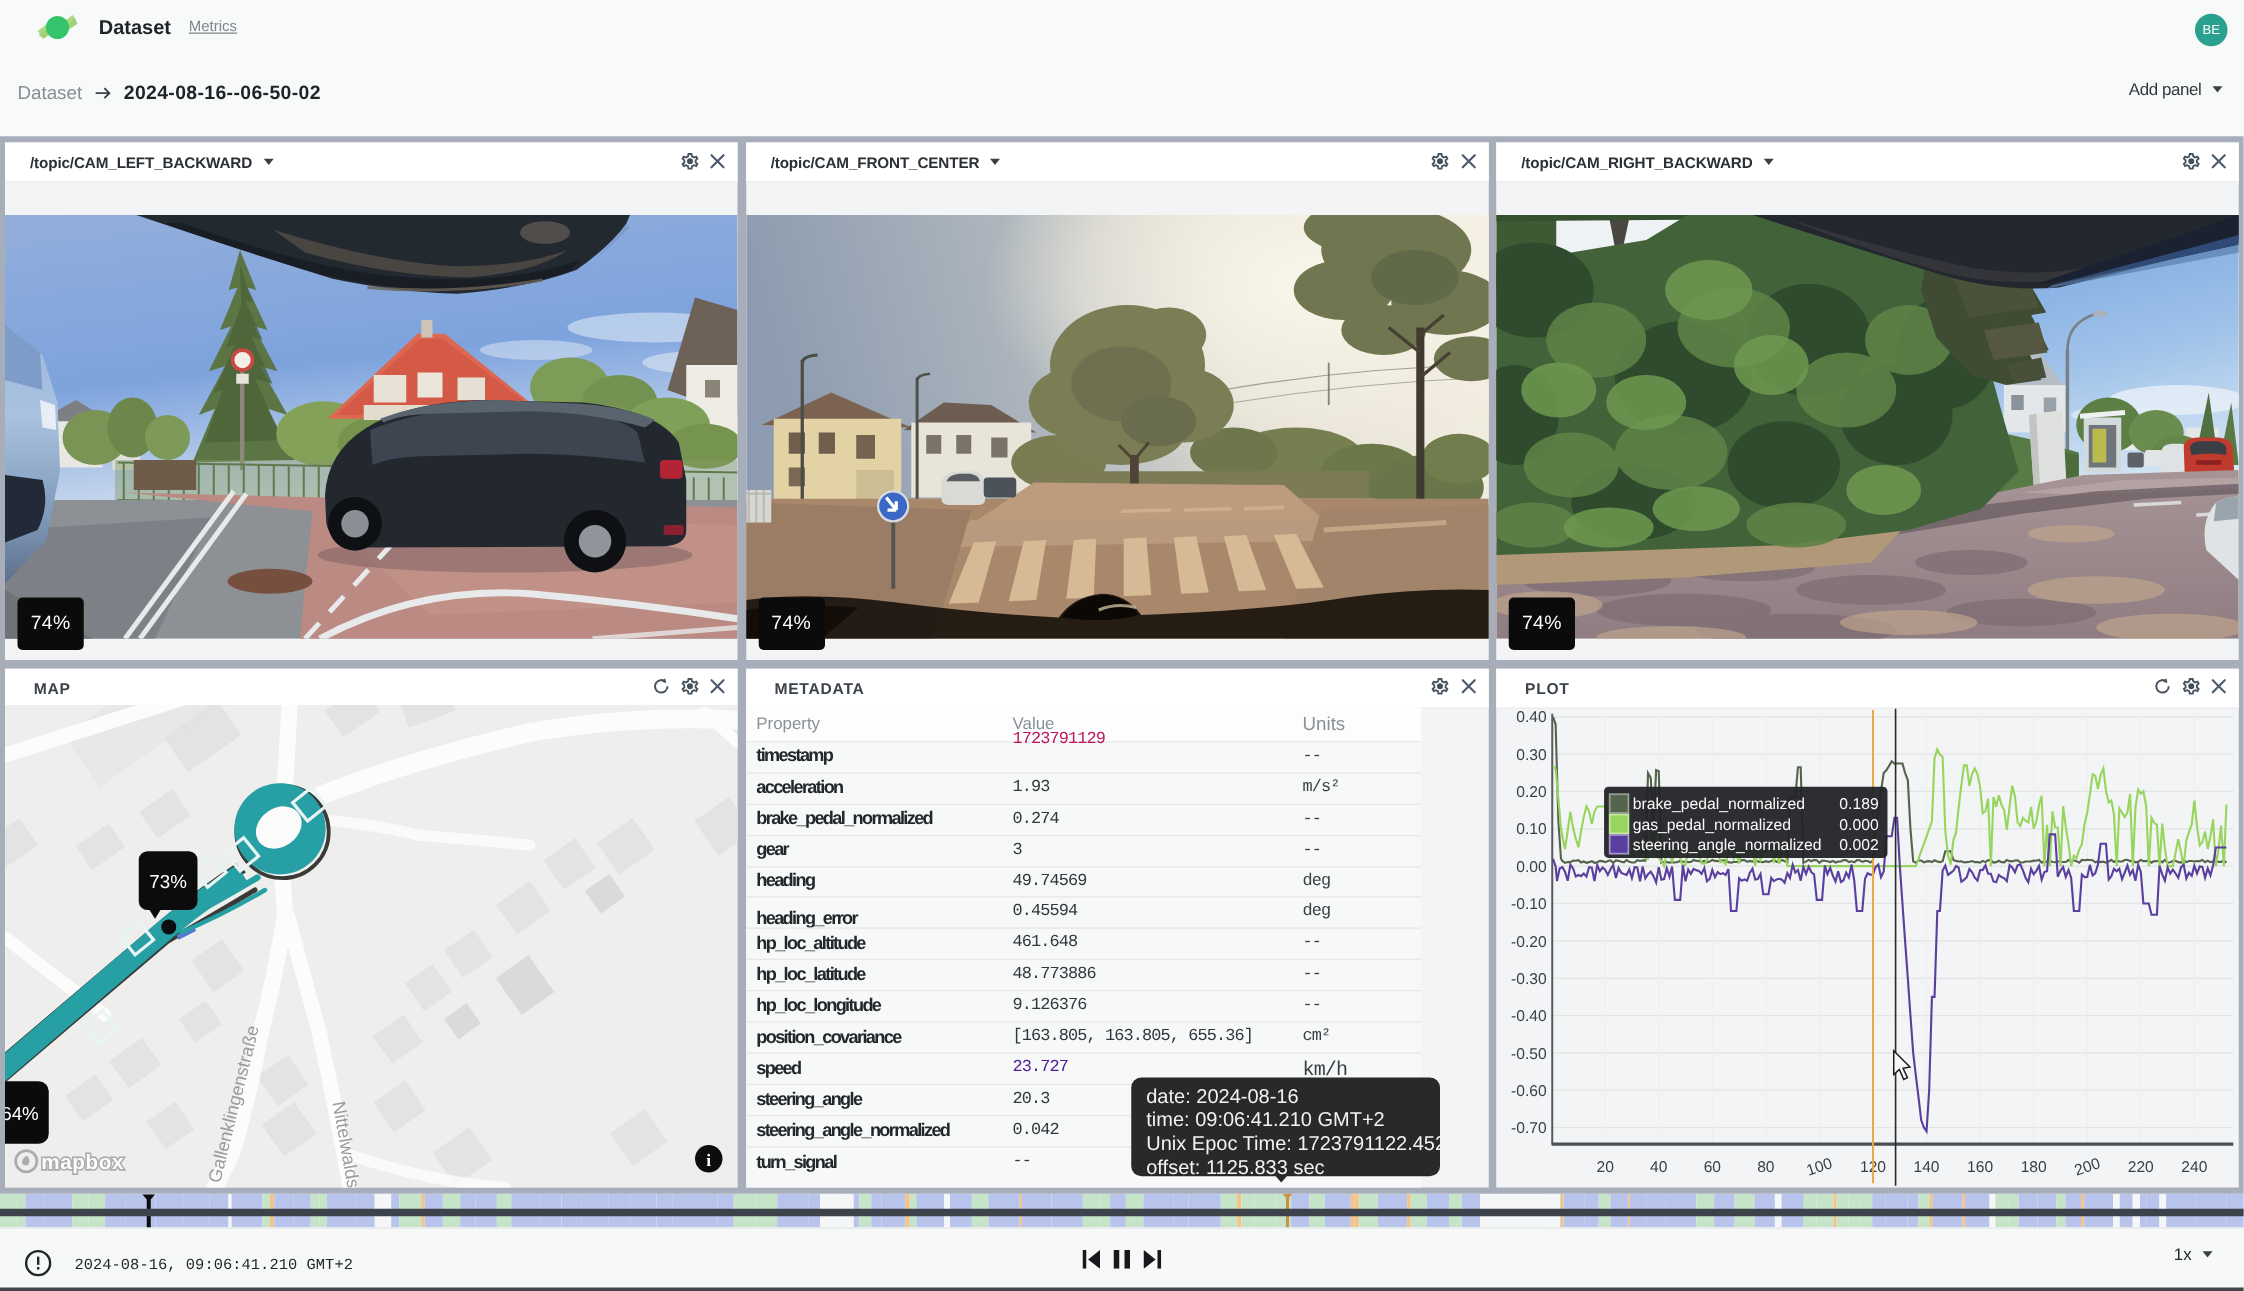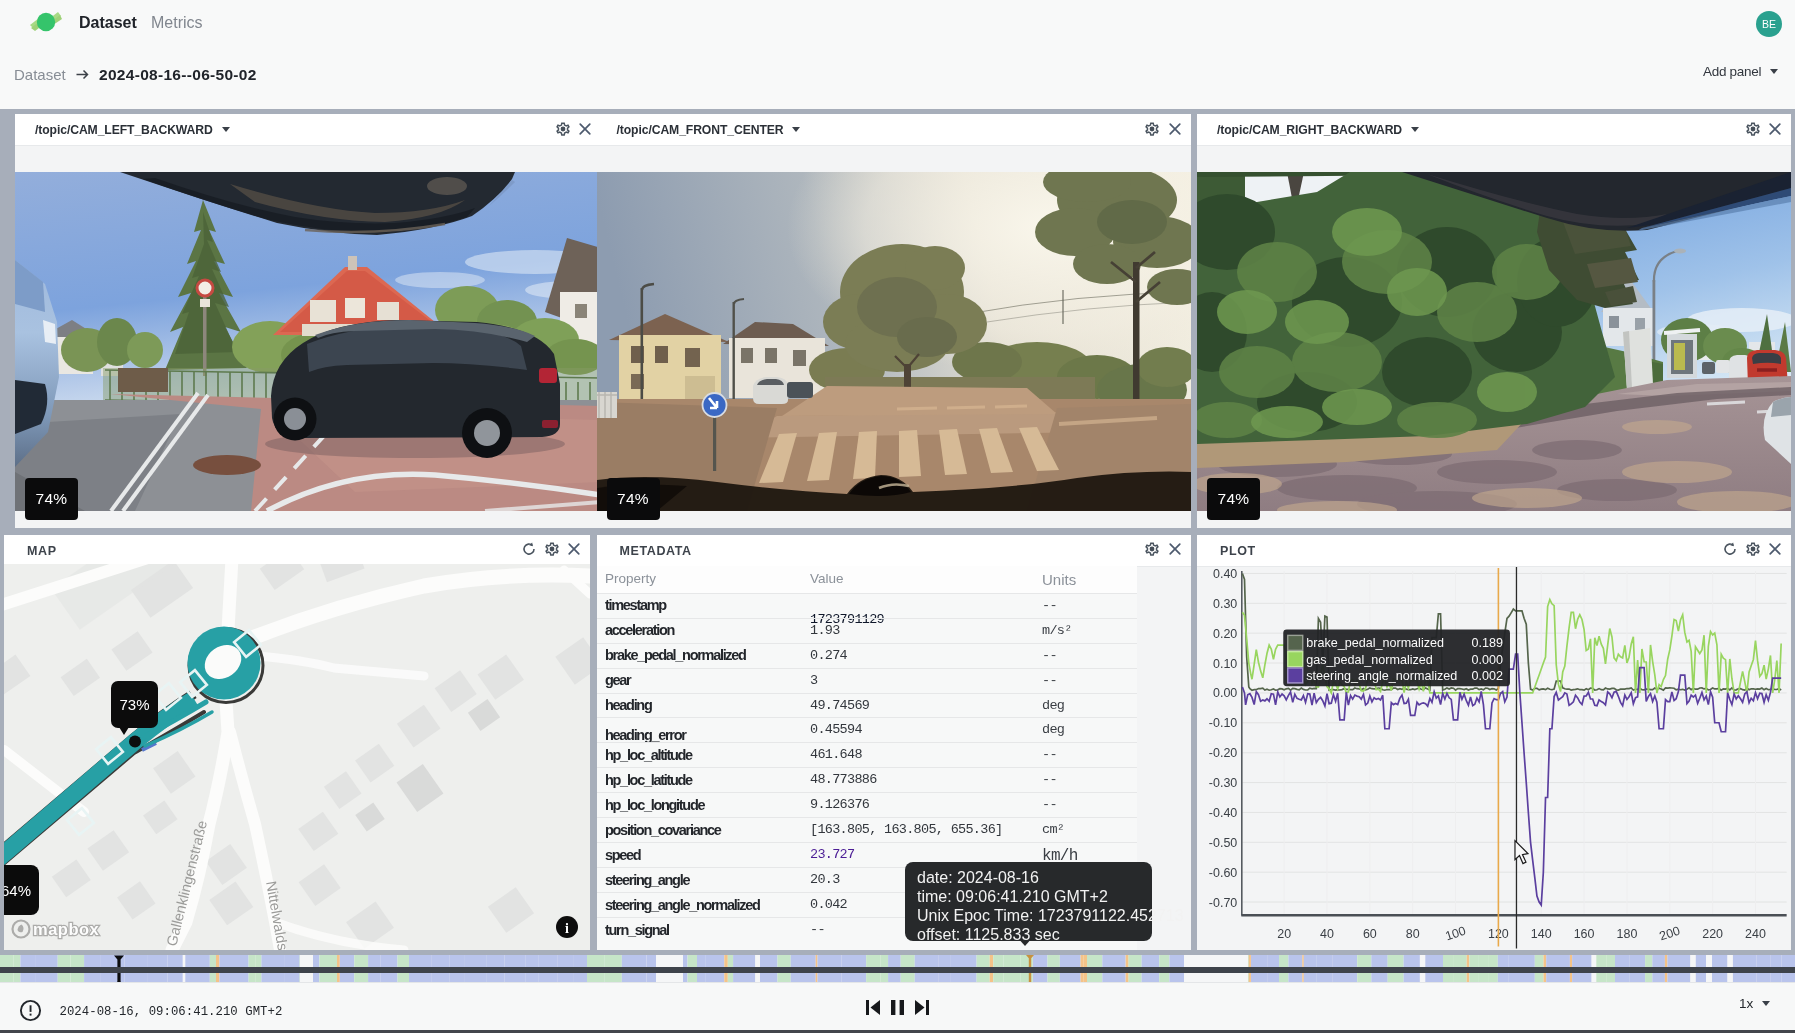--- a/index.html
+++ b/index.html
@@ -22,32 +22,32 @@
 <div id="stage">
   <div class="abs" id="topbar">
     <svg class="abs" style="left:30px;top:12px" width="32" height="20" viewBox="0 0 32 20">
       <path d="M0 13 L9 6 L12 10 L4 17 Z" fill="#a8da85"></path>
       <path d="M1 16 L10 9 L13 13 L5 19 Z" fill="#9ed178"></path>
       <path d="M19 7 L28 0 L31 4 L22 11 Z" fill="#a8da85"></path>
       <path d="M21 10 L30 3 L32 7 L23 13 Z" fill="#9ed178"></path>
       <circle cx="16" cy="10" r="9.2" fill="#35c46b"></circle>
     </svg>
     <div class="abs" style="left:79px;top:14px;font-size:16px;font-weight:700;color:#20242a;">Dataset</div>
-    <div class="abs" style="left:151px;top:14px;font-size:16px;color:#80868e;">Metrics</div>
+    <div class="abs" style="left:151px;top:14px;font-size:12px;color:#80868e;text-decoration:underline;">Metrics</div>
     <div class="abs" style="left:1756px;top:11px;width:26px;height:26px;border-radius:50%;background:#2aa18f;color:#fff;font-size:10.5px;display:flex;align-items:center;justify-content:center;">BE</div>
     <div class="abs" style="left:14px;top:66px;font-size:15px;color:#878d95;">Dataset</div>
     <svg class="abs" style="left:76px;top:69px" width="13" height="11" viewBox="0 0 13 11">
         <path d="M0.5 5.5 H11.5 M7.5 1.5 L11.5 5.5 L7.5 9.5" stroke="#3c4148" stroke-width="1.5" fill="none"></path>
       </svg>
     <div class="abs" style="left:99px;top:65.5px;font-size:15.5px;font-weight:600;color:#20242a;letter-spacing:.3px;">2024-08-16--06-50-02</div>
     <div class="abs" style="left:1703px;top:64px;font-size:13.5px;color:#32373e;letter-spacing:-0.3px;">Add panel<span class="caret"></span></div>
   </div>
   <div class="abs" id="gutter"></div>
 
-  <div class="panel" id="p1" style="left:15px;top:114px;width:586px;height:414px;">
+  <div class="panel" id="p1" style="left:4px;top:114px;width:586px;height:414px;">
     <div class="phead">
         <div class="ptitle">/topic/CAM_LEFT_BACKWARD<span class="caret"></span></div>
       <div class="hicons">
           <svg width="16" height="16" viewBox="0 0 16 16">
             <use href="#gear"></use>
           </svg>
           <svg width="16" height="16" viewBox="0 0 16 16">
             <use href="#xx"></use>
           </svg>
         </div>
@@ -575,21 +575,21 @@
           </svg>
         </div>
       </div>
     <div class="abs" style="left:0;top:31px;width:540px;height:384px;background:#f7f8f8;"></div>
     <div class="abs" style="left:0;top:31px;width:540px;height:27px;background:#fdfdfd;"></div>
     <div class="abs" style="left:8.5px;top:36px;font-size:13.5px;color:#8b9199;">Property</div>
     <div class="abs" style="left:213.5px;top:36px;font-size:13.5px;color:#8b9199;">Value</div>
     <div class="abs" style="left:445.5px;top:36px;font-size:15px;color:#8b9199;">Units</div>
     <div class="abs" style="left:0;top:58.2px;width:540px;height:24.95px;border-top:1px solid #e6e7e8;"></div>
     <div class="abs" style="left:8.5px;top:62.7px;font-size:14.5px;font-weight:700;color:#23262b;letter-spacing:-1.3px;">timestamp</div>
-    <div class="abs mono" style="left:213.5px;top:77px;font-size:13.5px;color:#0f172a;letter-spacing:-0.7px;">1723791129</div>
+    <div class="abs mono" style="left:213.5px;top:49px;font-size:13.5px;color:#be185d;letter-spacing:-0.7px;">1723791129</div>
     <div class="abs mono" style="left:445.5px;top:63.2px;font-size:13.5px;color:#3a3e44;letter-spacing:-0.7px;">--</div>
     <div class="abs" style="left:0;top:83.2px;width:540px;height:24.95px;border-top:1px solid #e6e7e8;"></div>
     <div class="abs" style="left:8.5px;top:87.7px;font-size:14.5px;font-weight:700;color:#23262b;letter-spacing:-1.3px;">acceleration</div>
     <div class="abs mono" style="left:213.5px;top:88.2px;font-size:13.5px;color:#33373d;letter-spacing:-0.7px;">1.93</div>
     <div class="abs mono" style="left:445.5px;top:88.2px;font-size:13.5px;color:#3a3e44;letter-spacing:-0.7px;">m/s²</div>
     <div class="abs" style="left:0;top:108.1px;width:540px;height:24.95px;border-top:1px solid #e6e7e8;"></div>
     <div class="abs" style="left:8.5px;top:112.6px;font-size:14.5px;font-weight:700;color:#23262b;letter-spacing:-1.3px;">brake_pedal_normalized</div>
     <div class="abs mono" style="left:213.5px;top:113.1px;font-size:13.5px;color:#33373d;letter-spacing:-0.7px;">0.274</div>
     <div class="abs mono" style="left:445.5px;top:113.1px;font-size:13.5px;color:#3a3e44;letter-spacing:-0.7px;">--</div>
     <div class="abs" style="left:0;top:133.1px;width:540px;height:24.95px;border-top:1px solid #e6e7e8;"></div>

